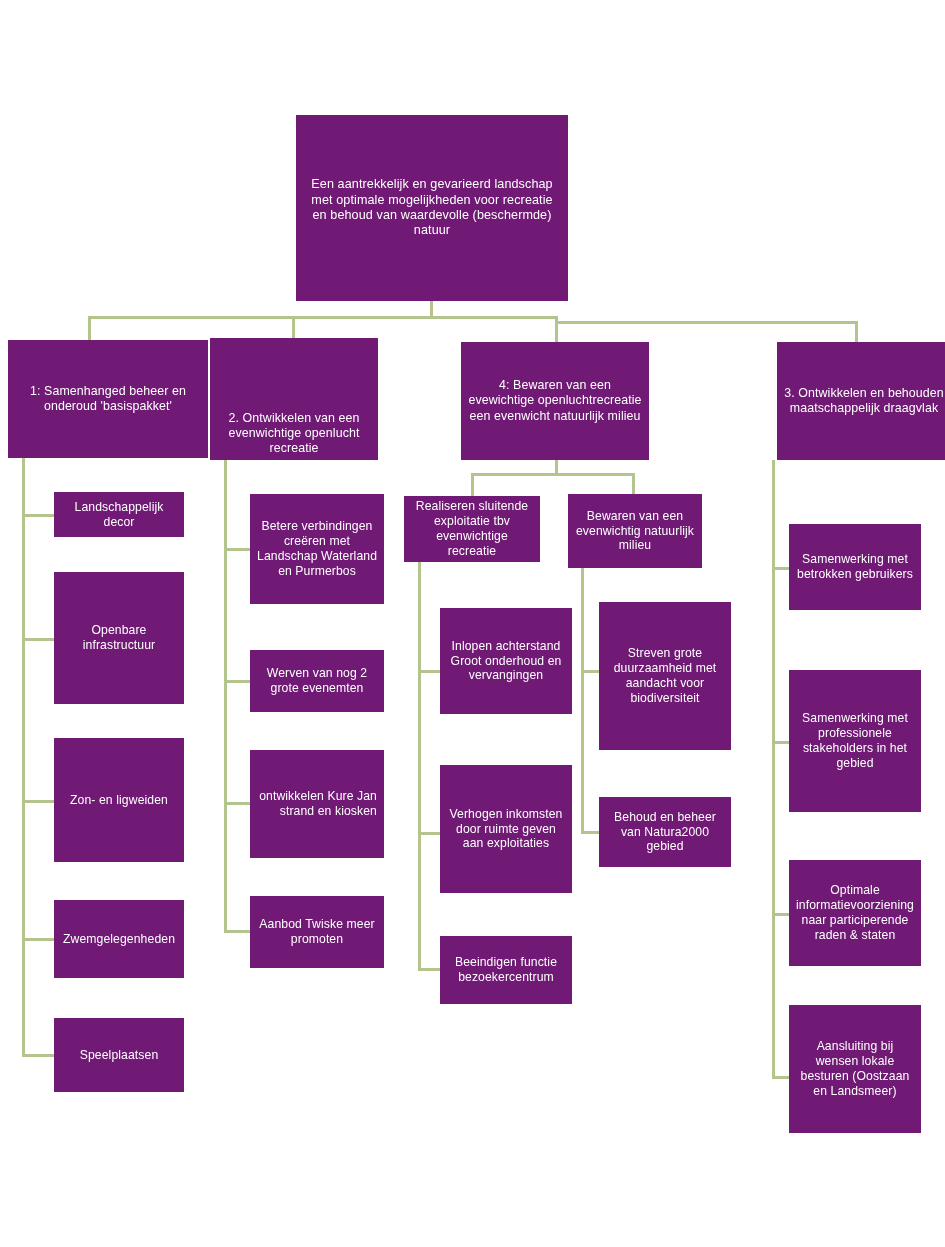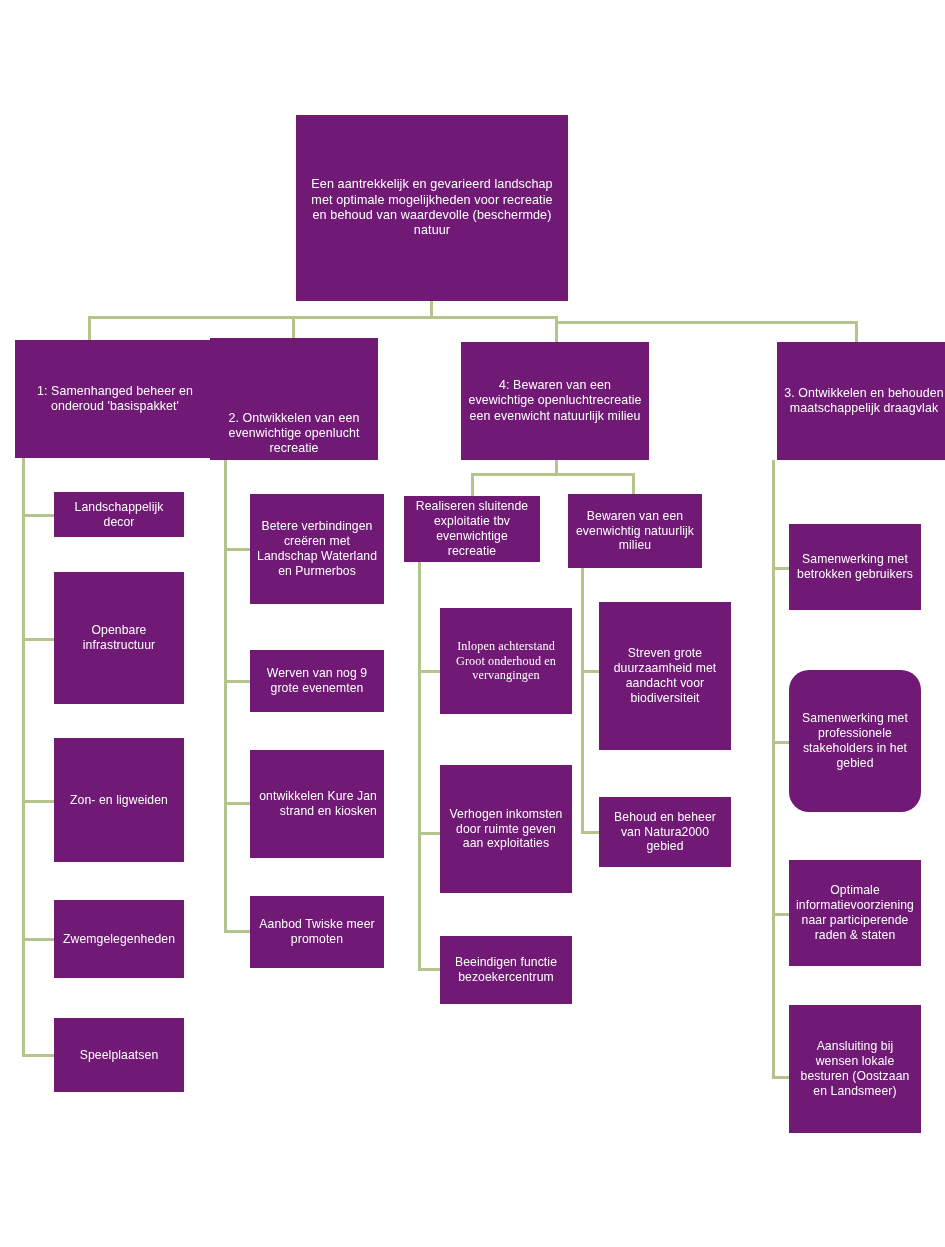--- a/index.html
+++ b/index.html
@@ -53,21 +53,21 @@
 
   <div class="conn h" style="left:88px;top:316px;width:470px;"></div>
 
   <div class="conn h" style="left:555px;top:321px;width:302px;"></div>
 
   <div class="conn v" style="left:88px;top:316px;height:24px;"></div>
   <div class="conn v" style="left:292px;top:316px;height:22px;"></div>
   <div class="conn v" style="left:555px;top:316px;height:26px;"></div>
   <div class="conn v" style="left:855px;top:321px;height:21px;"></div>
 
-  <div class="node lvl2" style="left:15px;top:340px;width:200px;height:118px;">
+  <div class="node lvl2" style="left:8px;top:340px;width:200px;height:118px;">
     <span>1: Samenhanged beheer en onderoud 'basispakket'</span>
   </div>
 
   <div class="node lvl2" style="left:210px;top:338px;width:168px;height:122px;align-items:flex-end;">
     <span>2. Ontwikkelen van een evenwichtige openlucht recreatie</span>
   </div>
 
   <div class="node lvl2" style="left:461px;top:342px;width:188px;height:118px;">
     <span>4: Bewaren van een evewichtige openluchtrecreatie een evenwicht natuurlijk milieu</span>
   </div>
@@ -105,21 +105,21 @@
 
   <div class="conn v" style="left:224px;top:460px;height:473px;"></div>
 
   <div class="conn h" style="left:224px;top:548px;width:26px;"></div>
   <div class="node lvl3" style="left:250px;top:494px;width:134px;height:110px;">
     <span>Betere verbindingen creëren met Landschap Waterland en Purmerbos</span>
   </div>
 
   <div class="conn h" style="left:224px;top:680px;width:26px;"></div>
   <div class="node lvl3" style="left:250px;top:650px;width:134px;height:62px;">
-    <span>Werven van nog 9 grote evenemten</span>
+    <span>Werven van nog 2 grote evenemten</span>
   </div>
 
   <div class="conn h" style="left:224px;top:802px;width:26px;"></div>
   <div class="node lvl3" style="left:250px;top:750px;width:134px;height:108px;text-align:right;">
     <span>ontwikkelen Kure Jan strand en kiosken</span>
   </div>
 
   <div class="conn h" style="left:224px;top:930px;width:26px;"></div>
   <div class="node lvl3" style="left:250px;top:896px;width:134px;height:72px;">
     <span>Aanbod Twiske meer promoten</span>
@@ -134,21 +134,21 @@
     <span>Realiseren sluitende exploitatie tbv evenwichtige recreatie</span>
   </div>
 
   <div class="node lvl3" style="left:568px;top:494px;width:134px;height:74px;">
     <span>Bewaren van een evenwichtig natuurlijk milieu</span>
   </div>
 
   <div class="conn v" style="left:418px;top:562px;height:408px;"></div>
 
   <div class="conn h" style="left:418px;top:670px;width:22px;"></div>
-  <div class="node lvl4" style="left:440px;top:608px;width:132px;height:106px;font-family:Liberation Serif, serif;">
+  <div class="node lvl4" style="left:440px;top:608px;width:132px;height:106px;">
     <span>Inlopen achterstand Groot onderhoud en vervangingen</span>
   </div>
 
   <div class="conn h" style="left:418px;top:832px;width:22px;"></div>
   <div class="node lvl4" style="left:440px;top:765px;width:132px;height:128px;">
     <span>Verhogen inkomsten door ruimte geven aan exploitaties</span>
   </div>
 
   <div class="conn h" style="left:418px;top:968px;width:22px;"></div>
   <div class="node lvl4" style="left:440px;top:936px;width:132px;height:68px;">
@@ -168,21 +168,21 @@
   </div>
 
   <div class="conn v" style="left:772px;top:460px;height:618px;"></div>
 
   <div class="conn h" style="left:772px;top:567px;width:17px;"></div>
   <div class="node lvl3" style="left:789px;top:524px;width:132px;height:86px;">
     <span>Samenwerking met betrokken gebruikers</span>
   </div>
 
   <div class="conn h" style="left:772px;top:741px;width:17px;"></div>
-  <div class="node lvl3" style="left:789px;top:670px;width:132px;height:142px;border-radius:20px;">
+  <div class="node lvl3" style="left:789px;top:670px;width:132px;height:142px;">
     <span>Samenwerking met professionele stakeholders in het gebied</span>
   </div>
 
   <div class="conn h" style="left:772px;top:913px;width:17px;"></div>
   <div class="node lvl3" style="left:789px;top:860px;width:132px;height:106px;">
     <span>Optimale informatievoorziening naar participerende raden &amp; staten</span>
   </div>
 
   <div class="conn h" style="left:772px;top:1076px;width:17px;"></div>
   <div class="node lvl3" style="left:789px;top:1005px;width:132px;height:128px;">

